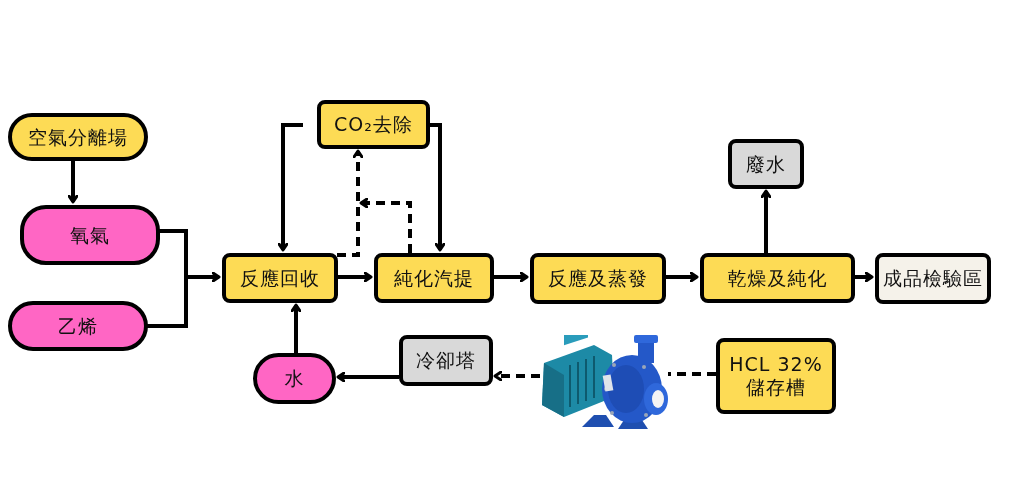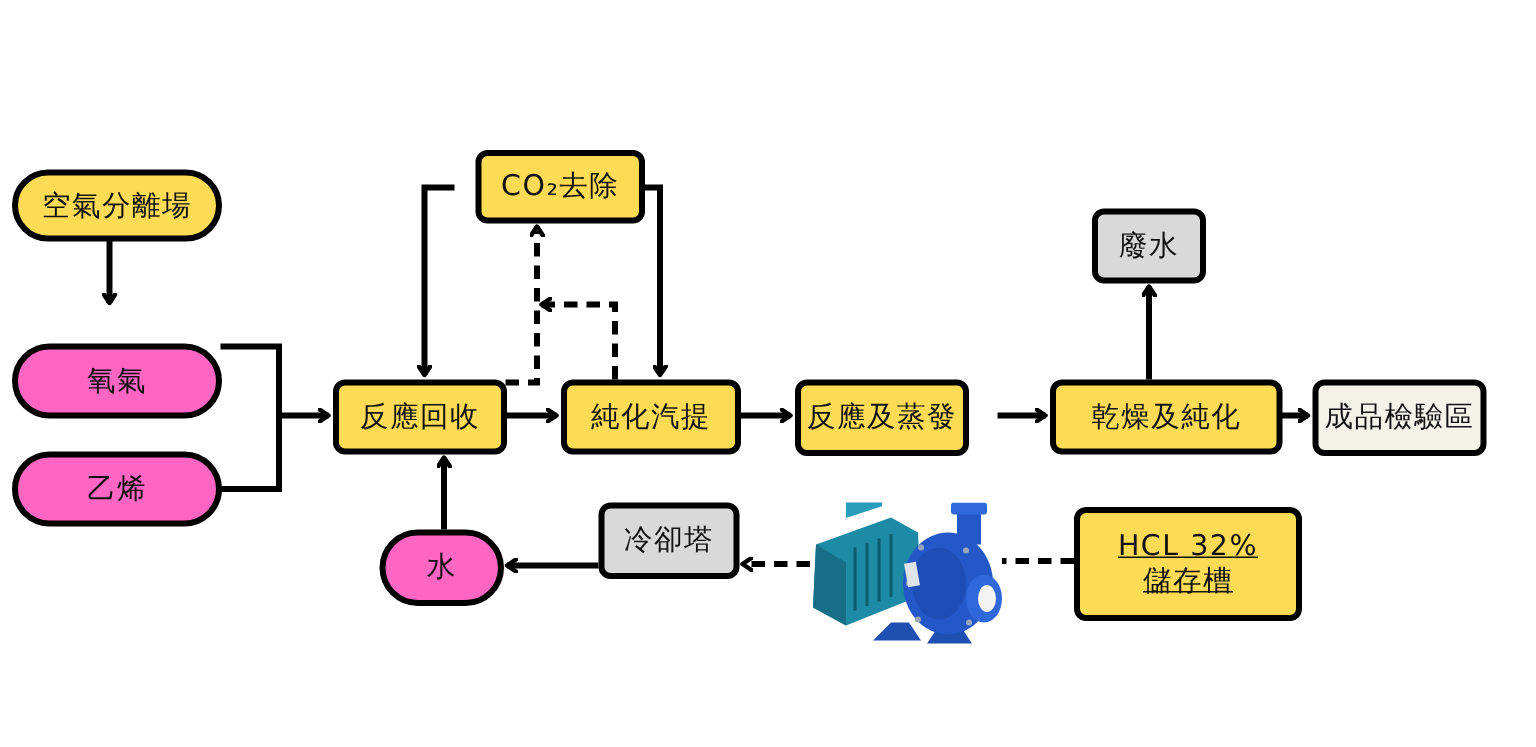--- a/index.html
+++ b/index.html
@@ -95,41 +95,41 @@
       <circle cx="112" cy="80" r="2"></circle>
     <circle cx="72" cy="54" r="2"></circle>
   </g>
   <rect x="70" y="40" width="8" height="16" fill="#dfe4ea" transform="rotate(-10 74 48)"></rect>
 </svg>
 
 <div class="node pill yellow" style="left:8px;top:113px;width:140px;height:48px;">
   <span>空氣分離場</span>
 </div>
 
-<div class="node pill pink" style="left:8px;top:205px;width:140px;height:50px;margin-top:24px;">
+<div class="node pill pink" style="left:20px;top:205px;width:140px;height:60px;">
   <span>氧氣</span>
 </div>
 
 <div class="node pill pink" style="left:8px;top:301px;width:140px;height:50px;">
   <span>乙烯</span>
 </div>
 
 <div class="node rect yellow" style="left:303px;top:100px;width:113px;height:49px;margin-left:14px;">
   <span>CO₂去除</span>
 </div>
 
 <div class="node rect yellow" style="left:222px;top:253px;width:116px;height:50px;">
   <span>反應回收</span>
 </div>
 
 <div class="node rect yellow" style="left:374px;top:253px;width:120px;height:50px;">
   <span>純化汽提</span>
 </div>
 
-<div class="node rect yellow" style="left:530px;top:253px;width:116px;height:51px;">
+<div class="node rect yellow" style="left:530px;top:253px;width:136px;height:51px;">
   <span>反應及蒸發</span>
 </div>
 
 <div class="node rect yellow" style="left:700px;top:253px;width:155px;height:50px;">
   <span>乾燥及純化</span>
 </div>
 
 <div class="node rect grey" style="left:728px;top:139px;width:76px;height:50px;text-align:right;">
   <span>廢水</span>
 </div>
@@ -139,16 +139,16 @@
 </div>
 
 <div class="node pill pink" style="left:253px;top:353px;width:83px;height:51px;">
   <span>水</span>
 </div>
 
 <div class="node rect grey" style="left:399px;top:335px;width:94px;height:51px;">
   <span>冷卻塔</span>
 </div>
 
-<div class="node rect yellow" style="left:716px;top:338px;width:152px;height:76px;flex-direction:column;text-decoration:underline;">
+<div class="node rect yellow" style="left:716px;top:338px;width:120px;height:76px;flex-direction:column;">
   <span>HCL 32%</span>
   <span>儲存槽</span>
 </div>
 
 </body></html>

